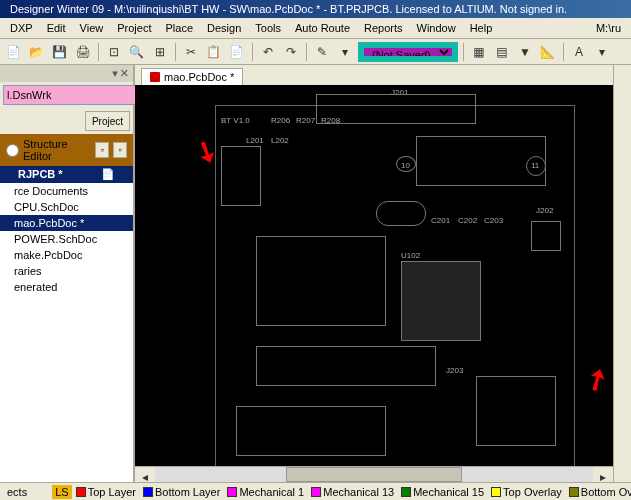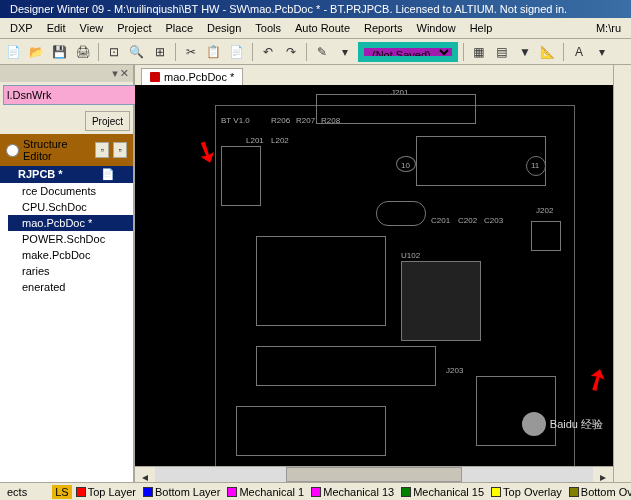--- a/index.html
+++ b/index.html
@@ -15,21 +15,21 @@
 .sidebar { width: 135px; background: #ece9d8; border-right: 2px solid #aca899; display: flex; flex-direction: column; }
 .panel-header { background: #d6d2c2; padding: 2px 4px; display: flex; justify-content: flex-end; gap: 2px; font-size: 9px; color: #555; }
 .ws-row { display: flex; padding: 3px; gap: 3px; }
 .ws-input { flex: 1; height: 20px; border: 1px solid #7f9db9; background: #f9a8d4; padding: 0 3px; }
 .ws-btn { height: 20px; padding: 0 6px; background: #ece9d8; border: 1px solid #aca899; font-size: 10px; }
 .radio-row { padding: 4px 6px; display: flex; align-items: center; gap: 4px; background: #a16207; }
 .radio-row input { margin: 0; }
 .icon-sm { width: 16px; height: 16px; background: #ece9d8; border: 1px solid #aca899; font-size: 9px; display: flex; align-items: center; justify-content: center; }
 .proj-header { background: #0a246a; color: #fff; padding: 2px 18px; font-weight: bold; display: flex; justify-content: space-between; align-items: flex-start; }
 .tree { background: #fff; flex: 1; overflow: auto; }
-.tree-item { padding: 2px 14px; white-space: nowrap; overflow: hidden; cursor: default; margin-left: 8px; }
+.tree-item { padding: 2px 14px; white-space: nowrap; overflow: hidden; cursor: default; }
 .tree-item.sel { background: #0a246a; color: #fff; }
 .content { flex: 1; display: flex; flex-direction: column; background: #808080; }
 .doc-tabs { background: #ece9d8; padding: 3px 6px 0; display: flex; }
 .doc-tab { background: #fff; border: 1px solid #aca899; border-bottom: none; padding: 2px 8px; display: flex; align-items: center; gap: 4px; font-size: 10px; }
 .doc-tab .dot { width: 10px; height: 10px; background: #c00; border-radius: 1px; }
 .canvas { flex: 1; background: #000; position: relative; overflow: hidden; }
 .pcb-board { position: absolute; left: 80px; top: 20px; width: 360px; height: 380px; border: 1px solid #666; }
 .comp { position: absolute; border: 1px solid #777; }
 .arrow { position: absolute; color: #f00; font-size: 28px; font-weight: bold; }
 .watermark { position: absolute; right: 10px; bottom: 30px; color: #fff; font-size: 18px; font-family: Arial; opacity: 0.85; display: flex; align-items: center; gap: 4px; }
@@ -165,24 +165,20 @@
         <span class="designator" style="left:320px;top:100px">J202</span>
         <div class="comp" style="left:315px;top:115px;width:30px;height:30px"></div>
         <div class="comp" style="left:40px;top:130px;width:130px;height:90px"></div>
         <span class="designator" style="left:185px;top:145px">U102</span>
         <div class="comp" style="left:185px;top:155px;width:80px;height:80px;background:#222"></div>
         <div class="comp" style="left:40px;top:240px;width:180px;height:40px"></div>
         <span class="designator" style="left:230px;top:260px">J203</span>
         <div class="comp" style="left:260px;top:270px;width:80px;height:70px"></div>
         <div class="comp" style="left:20px;top:300px;width:150px;height:50px"></div>
       </div>
-      <div class="watermark">
-        <div class="paw"></div>
-        <span>Baidu 经验</span>
-      </div>
     </div>
     <div class="hscroll">
       <div class="tb-btn">◂</div>
       <div class="track">
           <div class="thumb"></div>
         </div>
       <div class="tb-btn">▸</div>
     </div>
   </div>
 

